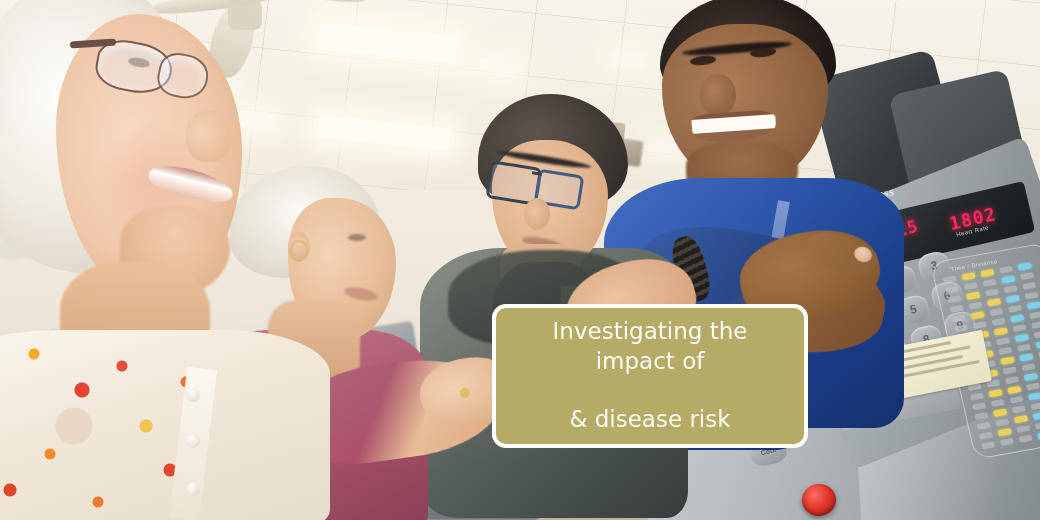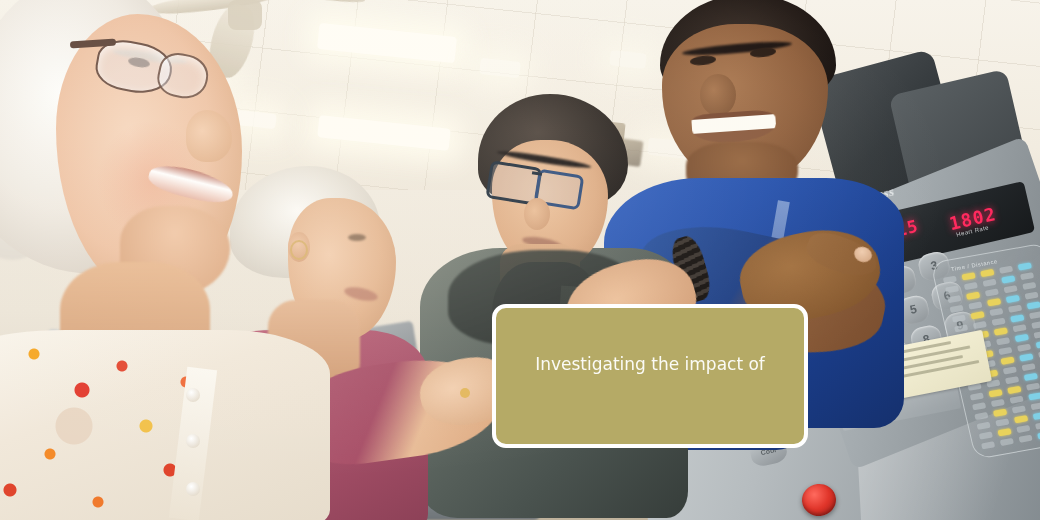--- a/index.html
+++ b/index.html
@@ -347,21 +347,21 @@
     transform:rotate(-6deg);z-index:-1}
 
   
   .callout{position:absolute;left:492px;top:304px;width:316px;height:144px;
     background:#b5aa66;border:4px solid #ffffff;border-radius:14px;
     box-sizing:border-box;display:flex;flex-direction:column;
     align-items:center;justify-content:center;padding:10px 14px;}
   .callout h1{margin:0 0 10px;color:#ffffff;font-size:18px;font-weight:700;
     letter-spacing:.3px;text-align:center;line-height:1.1;
     font-family:"Liberation Sans",sans-serif;}
-  .callout p{margin:0;color:#fbfbf6;font-size:17px;line-height:1.28;
+  .callout p{margin:0;color:#fbfbf6;font-size:23px;line-height:1.28;
     text-align:center;font-weight:400;font-family:"DejaVu Sans",sans-serif;}
 
   
   .warm{position:absolute;inset:0;pointer-events:none;
     background:radial-gradient(ellipse at 30% 35%,rgba(255,246,230,.18),rgba(255,246,230,0) 62%);}
 </style>
 </head>
 <body>
 
 <div class="stage">
@@ -682,16 +682,17 @@
     <div class="w1-btn b2"></div>
     <div class="w1-btn b3"></div>
   </div>
 
   <div class="warm"></div>
 
   <div class="callout">
     <p>
       <span>Investigating the impact of</span><br>
       <br>
+      <span>&amp; disease risk</span>
     </p>
   </div>
 
 </div>
 
 </body></html>

